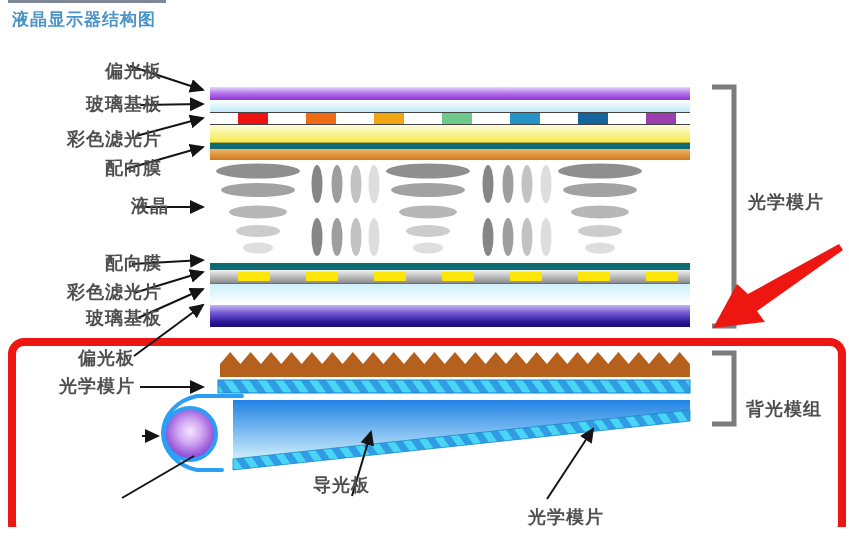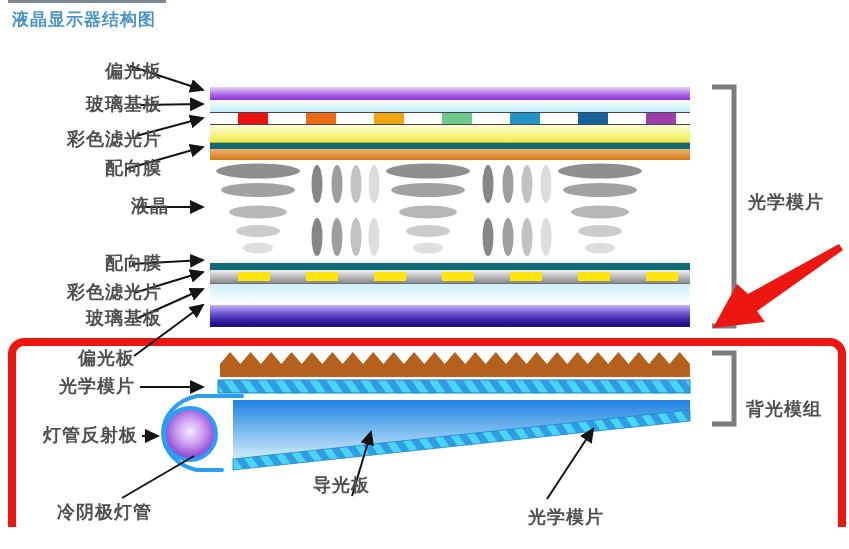--- a/index.html
+++ b/index.html
@@ -165,22 +165,20 @@
   <div class="lbl" style="right:687px; top:61px">偏光板</div>
   <div class="lbl" style="right:687px; top:94px">玻璃基板</div>
   <div class="lbl" style="right:687px; top:129px">彩色滤光片</div>
   <div class="lbl" style="right:687px; top:158px">配向膜</div>
   <div class="lbl" style="right:680px; top:196px">液晶</div>
   <div class="lbl" style="right:687px; top:253px">配向膜</div>
   <div class="lbl" style="right:687px; top:282px">彩色滤光片</div>
   <div class="lbl" style="right:687px; top:308px">玻璃基板</div>
   <div class="lbl" style="right:714px; top:348px">偏光板</div>
   <div class="lbl" style="right:714px; top:376px">光学模片</div>
-  <div class="lbl" style="right:711px; top:425px">灯管反射板</div>
 
-  <div class="lbl" style="left:57px;  top:502px">冷阴极灯管</div>
   <div class="lbl" style="left:313px; top:475px">导光板</div>
   <div class="lbl" style="left:528px; top:507px">光学模片</div>
 
   <div class="lbl" style="left:748px; top:192px">光学模片</div>
   <div class="lbl" style="left:746px; top:399px">背光模组</div>
 
 </div>
 
 </body></html>

